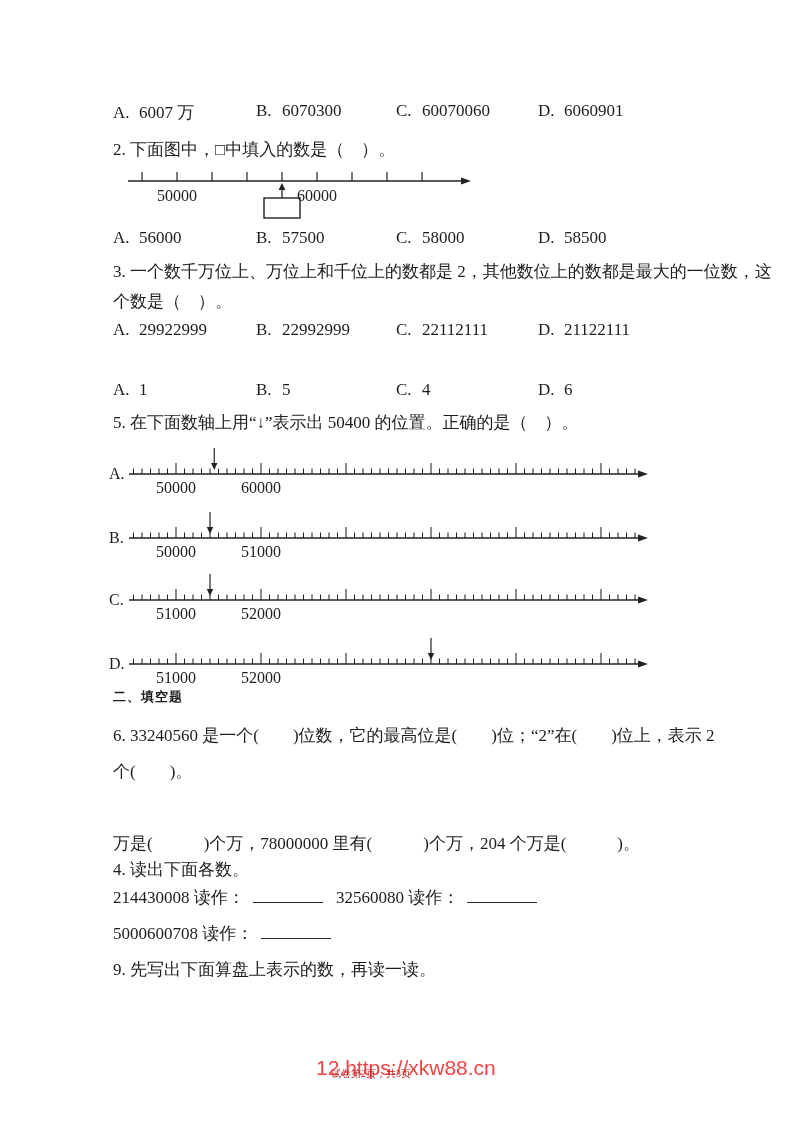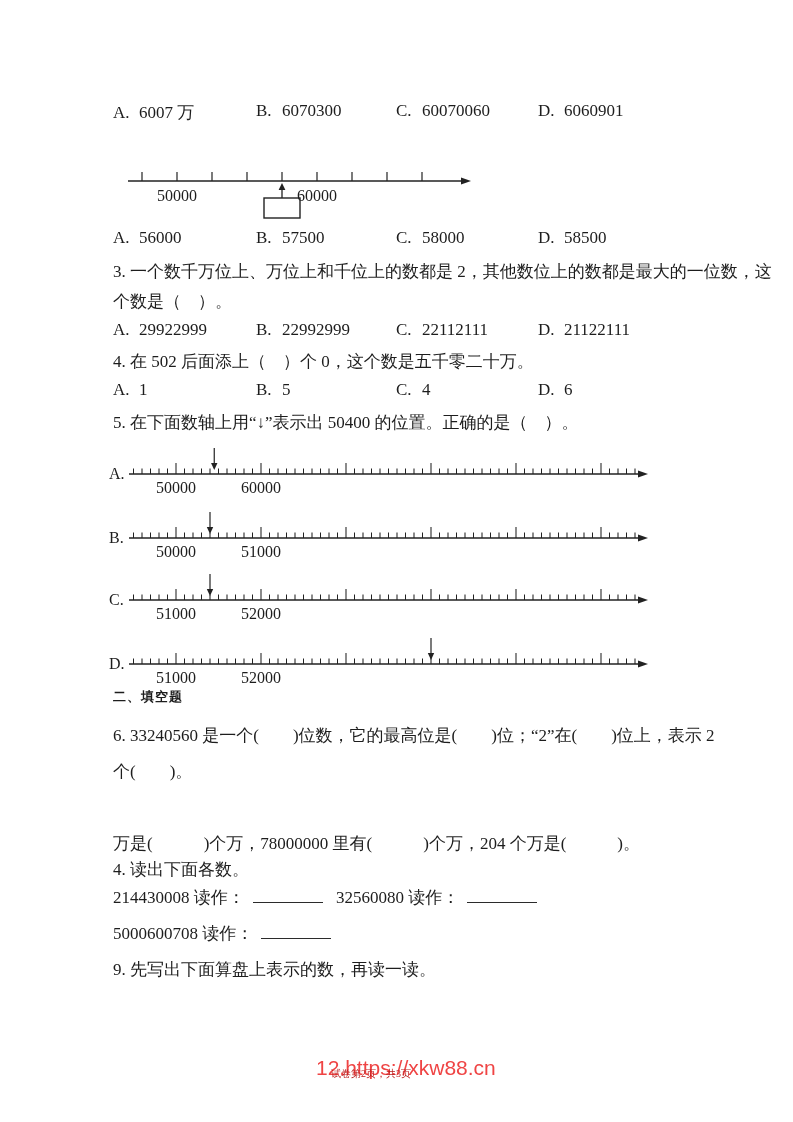--- a/index.html
+++ b/index.html
@@ -26,20 +26,21 @@
 
 <div class="page">
 
   <div class="row" style="top:101px">
     <span class="opt c1"><span class="l">A.</span><span>6007 万</span></span>
     <span class="opt c2"><span class="l">B.</span><span>6070300</span></span>
     <span class="opt c3"><span class="l">C.</span><span>60070060</span></span>
     <span class="opt c4"><span class="l">D.</span><span>6060901</span></span>
   </div>
 
+  <div class="line" style="top:138px">2. 下面图中，□中填入的数是（　）。</div>
   <div class="fig" id="fig-q2" style="left:110px;top:166px"><svg width="400" height="56" viewBox="0 0 400 56">
         <line x1="18" y1="15" x2="352" y2="15" stroke="#222222" stroke-width="1.6"></line>
         <polygon points="361,15 351,11.4 351,18.6" fill="#222222"></polygon>
         <line x1="32" y1="6" x2="32" y2="15" stroke="#222222" stroke-width="1.2"></line>
         <line x1="67" y1="6" x2="67" y2="15" stroke="#222222" stroke-width="1.2"></line>
         <line x1="102" y1="6" x2="102" y2="15" stroke="#222222" stroke-width="1.2"></line>
         <line x1="137" y1="6" x2="137" y2="15" stroke="#222222" stroke-width="1.2"></line>
         <line x1="172" y1="6" x2="172" y2="15" stroke="#222222" stroke-width="1.2"></line>
         <line x1="207" y1="6" x2="207" y2="15" stroke="#222222" stroke-width="1.2"></line>
         <line x1="242" y1="6" x2="242" y2="15" stroke="#222222" stroke-width="1.2"></line>
@@ -61,21 +62,20 @@
 
   <div class="line" style="top:260px">3. 一个数千万位上、万位上和千位上的数都是 2，其他数位上的数都是最大的一位数，这</div>
   <div class="line" style="top:290px">个数是（　）。</div>
   <div class="row" style="top:320px">
     <span class="opt c1"><span class="l">A.</span><span>29922999</span></span>
     <span class="opt c2"><span class="l">B.</span><span>22992999</span></span>
     <span class="opt c3"><span class="l">C.</span><span>22112111</span></span>
     <span class="opt c4"><span class="l">D.</span><span>21122111</span></span>
   </div>
 
-  <div class="line" style="top:350px">4. 在 502 后面添上（　）个 0，这个数是五千零二十万。</div>
   <div class="row" style="top:380px">
     <span class="opt c1"><span class="l">A.</span><span>1</span></span>
     <span class="opt c2"><span class="l">B.</span><span>5</span></span>
     <span class="opt c3"><span class="l">C.</span><span>4</span></span>
     <span class="opt c4"><span class="l">D.</span><span>6</span></span>
   </div>
 
   <div class="line" style="top:411px">5. 在下面数轴上用“↓”表示出 50400 的位置。正确的是（　）。</div>
   <div class="fig" id="fig-q5a" style="left:105px;top:442px"><svg width="552" height="60" viewBox="0 0 552 60">
         <line x1="24" y1="32" x2="534" y2="32" stroke="#222222" stroke-width="1.6"></line>

